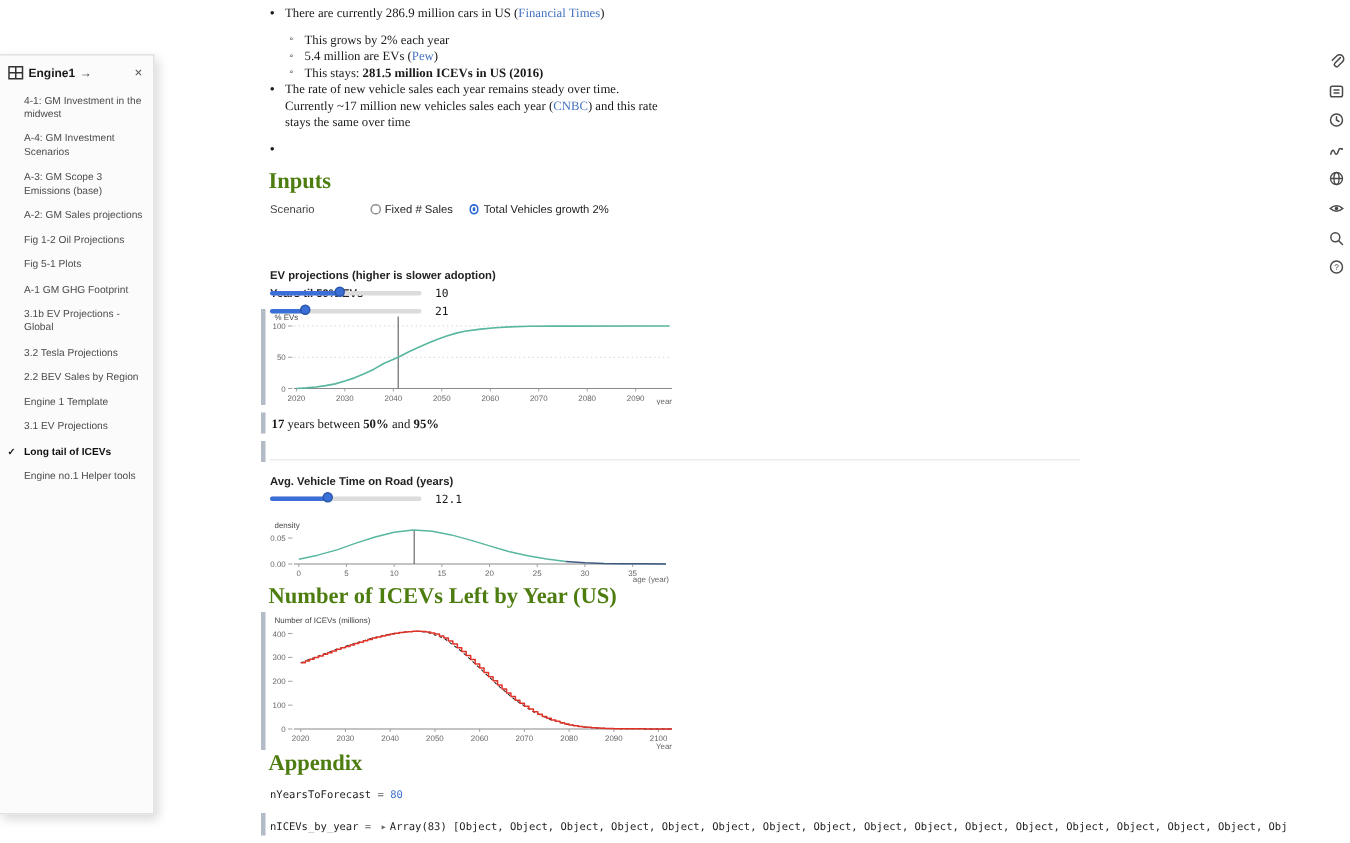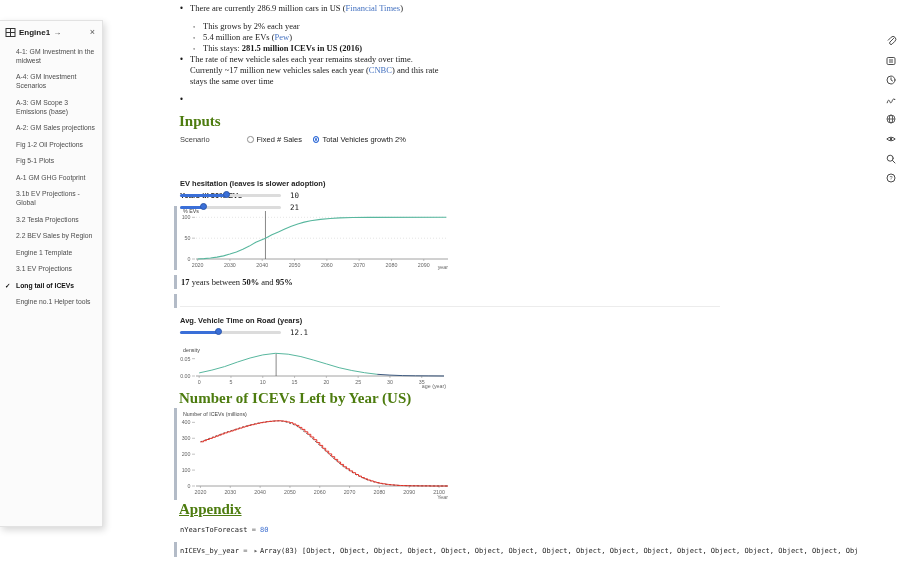--- a/index.html
+++ b/index.html
@@ -1,21 +1,21 @@
 <!DOCTYPE html>
 <html><head>
 <meta charset="utf-8">
 <style>
   html,body{margin:0;padding:0;}
   body{width:900px;height:562px;overflow:hidden;background:#fff;position:relative;
        font-family:"Liberation Sans",sans-serif;-webkit-font-smoothing:antialiased;}
   .abs{position:absolute;}
 
   
-  .sidebar{left:0;top:20px;width:103px;height:507px;background:#fbfbfb;
+  .sidebar{left:0;top:36px;width:103px;height:507px;background:#fbfbfb;
            border:1px solid #e2e2e2;border-left:none;box-sizing:border-box;
            box-shadow:2px 3px 7px rgba(0,0,0,.16);}
   .sb-head{display:flex;align-items:center;gap:3px;padding:6px 7px 3px 5px;}
   .sb-title{font-size:8px;font-weight:bold;color:#1a1a1a;}
   .sb-arrow{font-size:8px;color:#333;line-height:1;}
   .sb-close{margin-left:auto;font-size:9px;color:#555;line-height:1;cursor:default;}
   .sb-items{padding:7px 6px 0 16px;}
   .sb-item{position:relative;font-size:6.8px;color:#4c4c4c;line-height:1.32;margin-bottom:7.5px;cursor:default;}
   .sb-item.sel{color:#101010;font-weight:bold;}
   .sb-item .check{position:absolute;left:-11px;top:0;font-size:6.5px;color:#101010;}
@@ -128,21 +128,21 @@
   <div class="slider-row">
     <div class="track">
       <div class="fill" style="width: 23%;"></div>
       <div class="thumb" style="left: calc(23% - 3.5px);"></div>
     </div>
     <span class="slider-val">21</span>
   </div>
 </div>
 
 <div class="abs sliderblock" style="left:180px;top:179px;">
-  <div class="formlabel">EV hesitation (leaves is slower adoption)</div>
+  <div class="formlabel">EV projections (higher is slower adoption)</div>
   <div class="slider-row">
     <div class="track">
       <div class="fill" style="width: 46%;"></div>
       <div class="thumb" style="left: calc(46% - 3.5px);"></div>
     </div>
     <span class="slider-val">10</span>
   </div>
 </div>
 
 <div class="abs cellbar" style="top:206px;height:64px;"></div>
@@ -256,21 +256,21 @@
     <line x1="231.23076923076923" x2="231.23076923076923" y1="78" y2="80" stroke="#999" stroke-width="0.6"></line>
     <text x="231.23076923076923" y="86" text-anchor="middle" class="tick">2090</text>
     <line x1="261.05325443786984" x2="261.05325443786984" y1="78" y2="80" stroke="#999" stroke-width="0.6"></line>
     <text x="261.05325443786984" y="86" text-anchor="middle" class="tick">2100</text>
     <text x="5" y="7.5" class="tick dark">Number of ICEVs (millions)</text>
     <text x="270" y="91" text-anchor="end" class="tick">Year</text>
     <path d="M22.5 33.8L34.4 29.3L46.3 24.9L58.3 21.0L70.2 17.4L82.1 14.7L94.0 13.1L100.0 12.8L106.0 13.3L117.9 17.4L129.8 26.3L141.8 37.4L153.7 48.7L165.6 58.8L177.6 66.5L189.5 72.0L201.4 75.3L213.3 76.9L225.3 77.6L237.2 77.8L249.1 77.9L261.1 78.0L270.0 78.0" fill="none" stroke="#222222" stroke-width="0.7" stroke-linejoin="round" stroke-dasharray="2,2"></path>
     <path d="M22.5 33.8L25.5 33.8L25.5 32.7L28.4 32.7L28.4 31.5L31.4 31.5L31.4 30.4L34.4 30.4L34.4 29.3L37.4 29.3L37.4 28.2L40.4 28.2L40.4 27.1L43.3 27.1L43.3 26.0L46.3 26.0L46.3 24.9L49.3 24.9L49.3 23.9L52.3 23.9L52.3 23.0L55.3 23.0L55.3 22.0L58.3 22.0L58.3 21.0L61.2 21.0L61.2 20.1L64.2 20.1L64.2 19.1L67.2 19.1L67.2 18.3L70.2 18.3L70.2 17.4L73.2 17.4L73.2 16.7L76.2 16.7L76.2 16.0L79.1 16.0L79.1 15.3L82.1 15.3L82.1 14.7L85.1 14.7L85.1 14.2L88.1 14.2L88.1 13.7L91.1 13.7L91.1 13.4L94.0 13.4L94.0 13.1L97.0 13.1L97.0 12.9L100.0 12.9L100.0 12.8L103.0 12.8L103.0 13.0L106.0 13.0L106.0 13.3L109.0 13.3L109.0 14.0L111.9 14.0L111.9 14.7L114.9 14.7L114.9 16.0L117.9 16.0L117.9 17.4L120.9 17.4L120.9 19.4L123.9 19.4L123.9 21.4L126.9 21.4L126.9 23.8L129.8 23.8L129.8 26.3L132.8 26.3L132.8 29.0L135.8 29.0L135.8 31.7L138.8 31.7L138.8 34.6L141.8 34.6L141.8 37.4L144.7 37.4L144.7 40.3L147.7 40.3L147.7 43.2L150.7 43.2L150.7 45.9L153.7 45.9L153.7 48.7L156.7 48.7L156.7 51.4L159.7 51.4L159.7 54.0L162.6 54.0L162.6 56.4L165.6 56.4L165.6 58.8L168.6 58.8L168.6 60.8L171.6 60.8L171.6 62.9L174.6 62.9L174.6 64.7L177.6 64.7L177.6 66.5L180.5 66.5L180.5 68.1L183.5 68.1L183.5 69.6L186.5 69.6L186.5 70.8L189.5 70.8L189.5 72.0L192.5 72.0L192.5 72.9L195.4 72.9L195.4 73.9L198.4 73.9L198.4 74.6L201.4 74.6L201.4 75.3L204.4 75.3L204.4 75.8L207.4 75.8L207.4 76.3L210.4 76.3L210.4 76.6L213.3 76.6L213.3 76.9L216.3 76.9L216.3 77.1L219.3 77.1L219.3 77.4L222.3 77.4L222.3 77.5L225.3 77.5L225.3 77.6L228.2 77.6L228.2 77.7L231.2 77.7L231.2 77.8L234.2 77.8L234.2 77.8L237.2 77.8L237.2 77.8L240.2 77.8L240.2 77.9L243.2 77.9L243.2 77.9L246.1 77.9L246.1 77.9L249.1 77.9L249.1 77.9L252.1 77.9L252.1 78.0L255.1 78.0L255.1 78.0L258.1 78.0L258.1 78.0L261.1 78.0L261.1 78.0L264.0 78.0L264.0 78.0L267.0 78.0L267.0 78.0L270.0 78.0L270.0 78.0" fill="none" stroke="#e03127" stroke-width="1" stroke-linejoin="round"></path>
   </svg>
 
-<h2 class="hd abs" style="left:179px;top:501px;text-decoration:underline;">Appendix</h2>
+<h2 class="hd abs" style="left:179px;top:501px;">Appendix</h2>
 
 <div class="abs code" style="left:180px;top:526px;"><span>nYearsToForecast</span><span class="eq"> = </span><span class="num">80</span></div>
 
 <div class="abs cellbar" style="top:542px;height:15px;"></div>
 <div class="abs code code-clip" style="left:180px;top:547px;"><span>nICEVs_by_year</span><span class="eq"> = </span><span class="tri">▸</span><span>Array(83) [Object, Object, Object, Object, Object, Object, Object, Object, Object, Object, Object, Object, Object, Object, Object, Object, Obj</span></div>
 
 <div class="abs sidebar">
   <div class="sb-head">
     <svg width="11" height="11" viewBox="0 0 11 11">
       <rect x="1" y="1.5" width="9" height="8" fill="none" stroke="#333" stroke-width="1"></rect>

